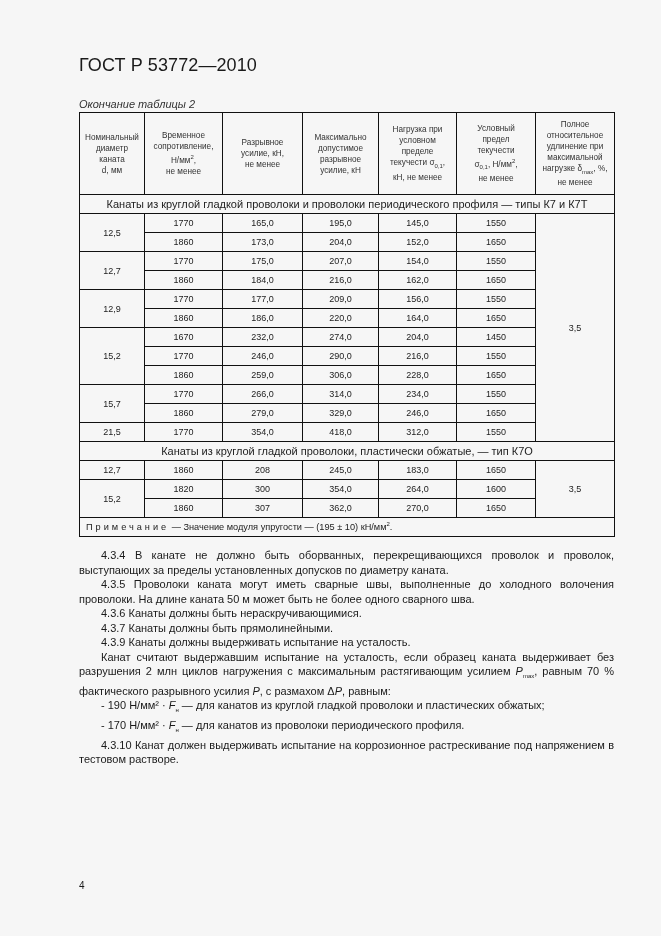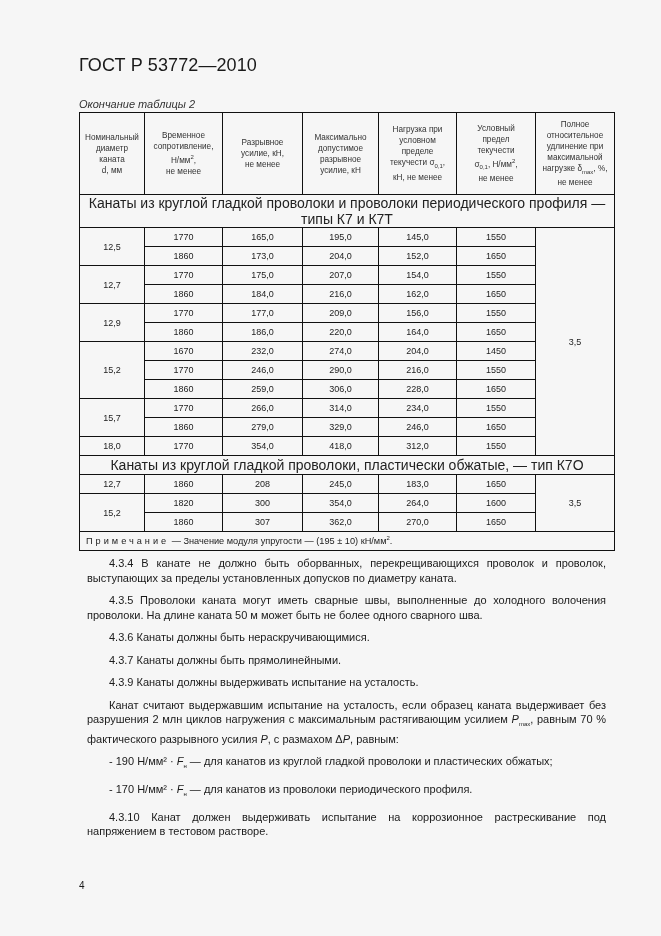--- a/index.html
+++ b/index.html
@@ -5,25 +5,25 @@
   html, body { margin:0; padding:0; }
   body { width:661px; height:936px; background:#f6f6f6; position:relative; overflow:hidden;
          font-family:"Liberation Sans", sans-serif; color:#1a1a1a; }
   .hdr { position:absolute; left:79px; top:55px; font-weight:normal; font-size:18px; letter-spacing:0.1px; }
   .caption { position:absolute; left:79px; top:98px; font-style:italic; font-size:11px; color:#333; }
   table.t { position:absolute; left:79px; top:112px; width:535px; border-collapse:collapse;
             font-size:9px; color:#222; table-layout:fixed; }
   table.t td, table.t th { border:1px solid #111; text-align:center; vertical-align:middle; padding:0; font-weight:normal; }
   table.t th { font-size:8.2px; line-height:11px; height:81px; color:#333; }
   table.t tr.d td { height:18px; }
-  table.t tr.sec td { height:18px; font-size:14px; }
+  table.t tr.sec td { height:18px; font-size:11px; }
   table.t tr.note td { text-align:left; padding-left:6px; height:18px; font-size:9.2px; }
   .sp { letter-spacing:3px; }
   .body { position:absolute; left:79px; top:548px; width:535px; font-size:11px; line-height:14.5px; color:#1a1a1a; text-align:justify; }
-  .body p { margin:8px; }
+  .body p { margin:0; }
   .ind { text-indent:22px; }
   .pnum { position:absolute; left:79px; top:880px; font-size:10px; }
   sup { font-size:6px; }
   sub { font-size:6px; }
 </style>
 </head>
 <body>
 
 <div class="hdr">ГОСТ Р 53772—2010</div>
 <div class="caption">Окончание таблицы 2</div>
@@ -143,21 +143,21 @@
     <td>1550</td>
   </tr>
   <tr class="d">
     <td>1860</td>
     <td>279,0</td>
     <td>329,0</td>
     <td>246,0</td>
     <td>1650</td>
   </tr>
   <tr class="d">
-    <td>18,0</td>
+    <td>21,5</td>
     <td>1770</td>
     <td>354,0</td>
     <td>418,0</td>
     <td>312,0</td>
     <td>1550</td>
   </tr>
 
   <tr class="sec">
     <td colspan="7">Канаты из круглой гладкой проволоки, пластически обжатые, — тип К7О</td>
   </tr>

